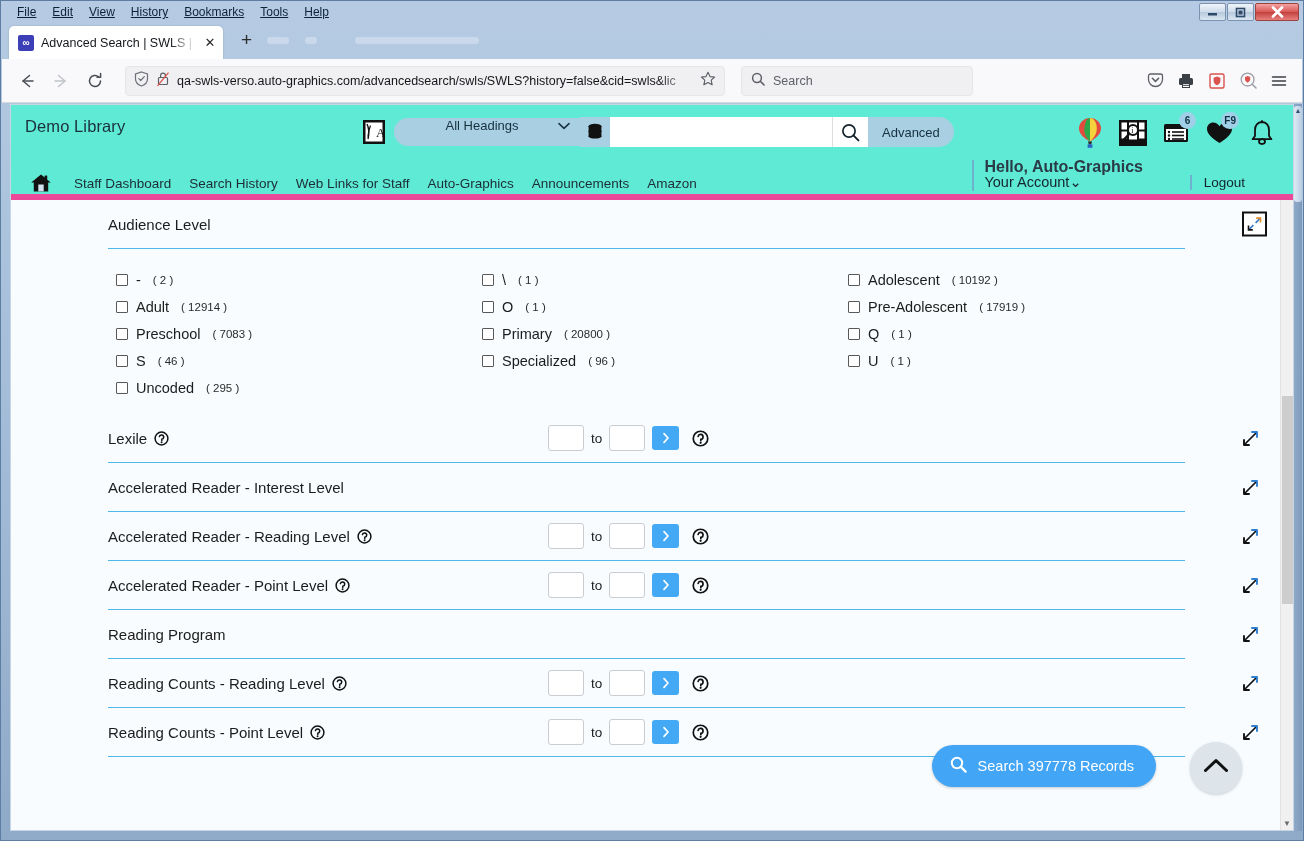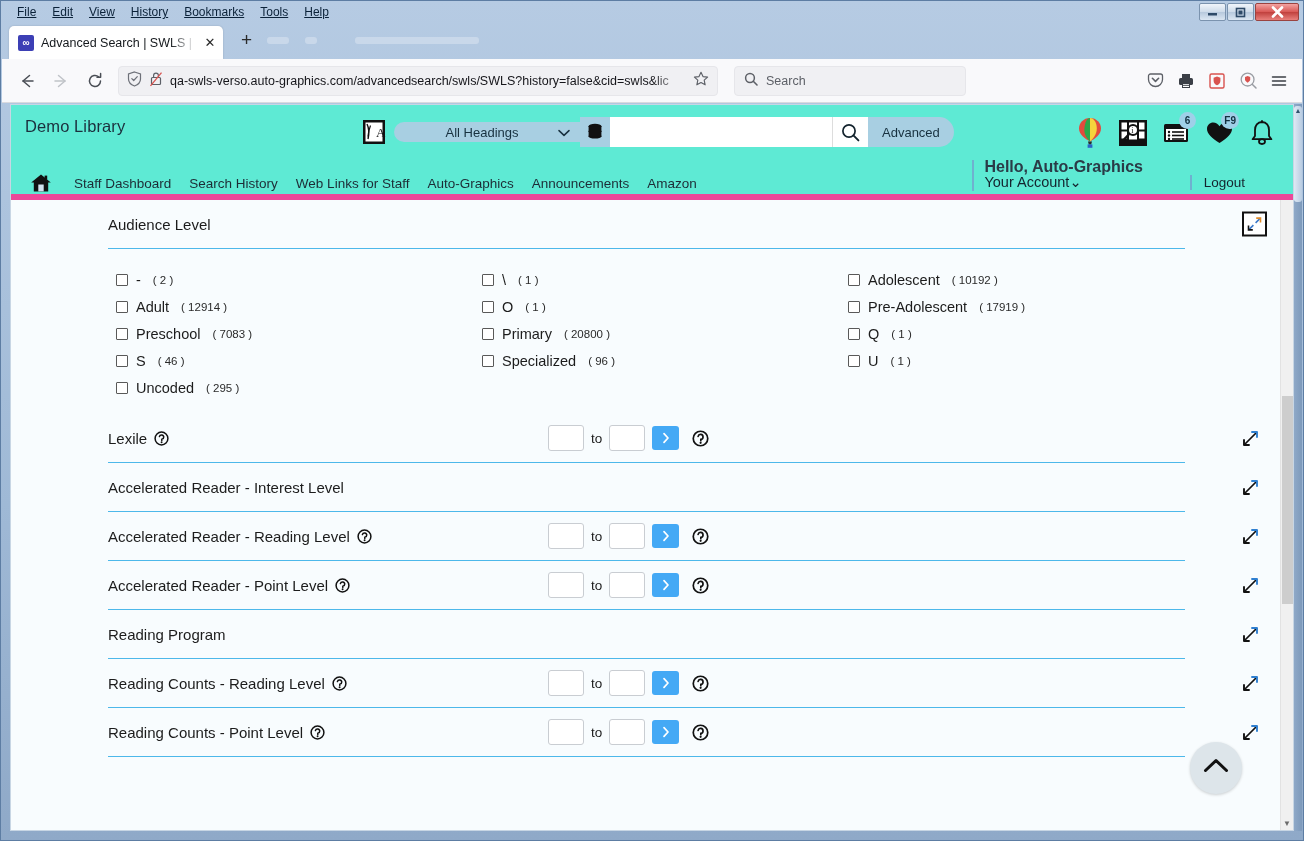--- a/index.html
+++ b/index.html
@@ -78,21 +78,21 @@
   #navbar {
     position:absolute; left:1px; top:58px; width:calc(100% - 2px); height:44px;
     background:#f9f9fb; display:flex; align-items:center; padding:0 10px; gap:4px;
     border-bottom:1px solid #dadade;
   }
   .navbtn { width:30px; height:30px; display:flex; align-items:center; justify-content:center;
             border-radius:4px; color:#4a4e55;}
   .navbtn.disabled { color:#c0c3c8; }
   #urlbar {
     flex: 0 0 600px; height:30px; background:#f0f0f3; border-radius:4px;
-    display:flex; align-items:center; padding:0 8px; gap:7px; margin-left:4px;
+    display:flex; align-items:center; padding:0 8px; gap:7px; margin-left:11px;
     border:1px solid #e6e6ea;
   }
   #urltext {
     flex:1; font-size:12.5px; color:#15151a; white-space:nowrap; overflow:hidden;
     position:relative;
   }
   #urltext::after{
     content:""; position:absolute; right:0; top:0; bottom:0; width:34px;
     background:linear-gradient(90deg,rgba(240,240,243,0),#f0f0f3);
   }
@@ -119,22 +119,22 @@
   #libname {
     position:absolute; left:14px; top:12px; font-size:16.5px; color:#1b2f3d;
     letter-spacing:.1px;
   }
   #searchrow { position:absolute; left:350px; top:12px; display:flex; align-items:center; gap:0; }
   #langicon {
     width:26px; height:28px; flex:0 0 26px; margin-right:7px;
     display:flex; align-items:center; justify-content:center;
   }
   #headingsel {
-    width:186px; height:20px; background:#a8cfe2; border-radius:15px 0 0 15px;
-    display:flex; align-items:center; padding:0 10px 0 18px; gap:6px;
+    width:186px; height:28px; background:#a8cfe2; border-radius:15px 0 0 15px;
+    display:flex; align-items:flex-start; padding:0 10px 0 18px; gap:6px;
     font-size:13px; color:#17313f;
   }
   #headingsel .lbl { flex:1; text-align:center; }
   #dbicon {
     width:30px; height:30px; background:#a8cfe2; display:flex;
     align-items:center; justify-content:center; flex:0 0 30px;
   }
   #qbox {
     width:222px; height:30px; background:#fff; border:0; outline:none;
     font-size:13px; padding:0 8px; font-family:"Liberation Sans",sans-serif;
@@ -810,20 +810,29 @@
                     <path d="M7 15 H2 V10" fill="none" stroke="#111" stroke-width="1.9" stroke-linecap="round" stroke-linejoin="round"></path>
                   </svg>
                 </span>
               </div>
               <div class="rule"></div>
             </div>
           </div>
 
       </div>
 
+      <div id="searchfab">
+        <span>
+          <svg width="17" height="17" viewBox="0 0 17 17">
+              <circle cx="7" cy="7" r="5.2" fill="none" stroke="#fff" stroke-width="2"></circle>
+              <path d="M10.9 10.9 L15.6 15.6" stroke="#fff" stroke-width="2.2" stroke-linecap="round"></path>
+            </svg>
+        </span>
+        <span>Search 397778 Records</span>
+      </div>
       <div id="topfab">
         <span>
           <svg width="26" height="18" viewBox="0 0 26 18">
               <path d="M2.5 13.5 L13 3.5 L23.5 13.5" fill="none" stroke="#111" stroke-width="3" stroke-linecap="round" stroke-linejoin="round"></path>
             </svg>
         </span>
       </div>
     </div>
 
     <div id="pscroll">

